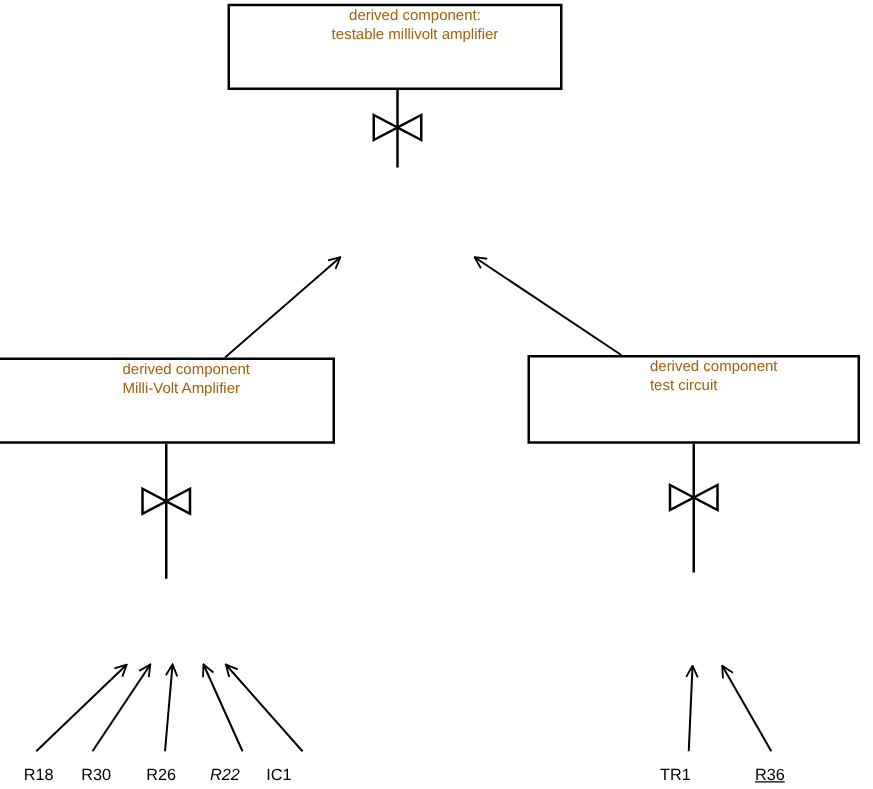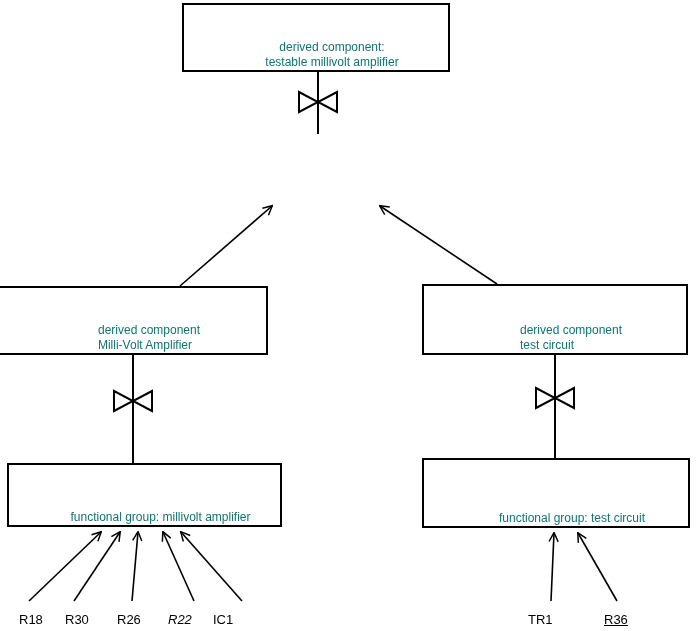--- a/index.html
+++ b/index.html
@@ -27,24 +27,24 @@
     width: 698px;
     height: 631px;
     display: block;
   }
   .node-box {
     position: absolute;
     box-sizing: border-box;
     border: 2px solid #000000;
     background: #ffffff;
     display: flex;
-    align-items: flex-end;
+    align-items: flex-start;
     justify-content: center;
     text-align: center;
-    color: #0f766e;
+    color: #a16207;
     font-size: 12px;
     line-height: 15px;
     font-family: "Liberation Sans", sans-serif;
     padding-left: 32px;
   }
   .node-label {
     white-space: pre-line;
     display: block;
   }
   .leaf-label {
@@ -113,27 +113,21 @@
   <div class="node-box" style="left:-2px; top:286px; width:270px; height:69px; justify-content:center;">
     <span class="node-label" style="text-align:left;">derived component
 Milli-Volt Amplifier</span>
   </div>
 
   <div class="node-box" style="left:422px; top:284px; width:266px; height:71px;">
     <span class="node-label" style="text-align:left;">derived component
 test circuit</span>
   </div>
 
-  <div class="node-box" style="left:7px; top:463px; width:275px; height:64px;">
-    <span class="node-label">functional group: millivolt amplifier</span>
-  </div>
 
-  <div class="node-box" style="left:422px; top:458px; width:268px; height:70px;">
-    <span class="node-label">functional group: test circuit</span>
-  </div>
 
   <span class="leaf-label" style="left:19px; top:612px;">R18</span>
   <span class="leaf-label" style="left:65px; top:612px;">R30</span>
   <span class="leaf-label" style="left:117px; top:612px;text-align:right;">R26</span>
   <span class="leaf-label" style="left:168px; top:612px;font-style:italic;">R22</span>
   <span class="leaf-label" style="left:213px; top:612px;">IC1</span>
   <span class="leaf-label" style="left:528px; top:612px;">TR1</span>
   <span class="leaf-label" style="left:604px; top:612px;text-decoration:underline;">R36</span>
 
 </div>

